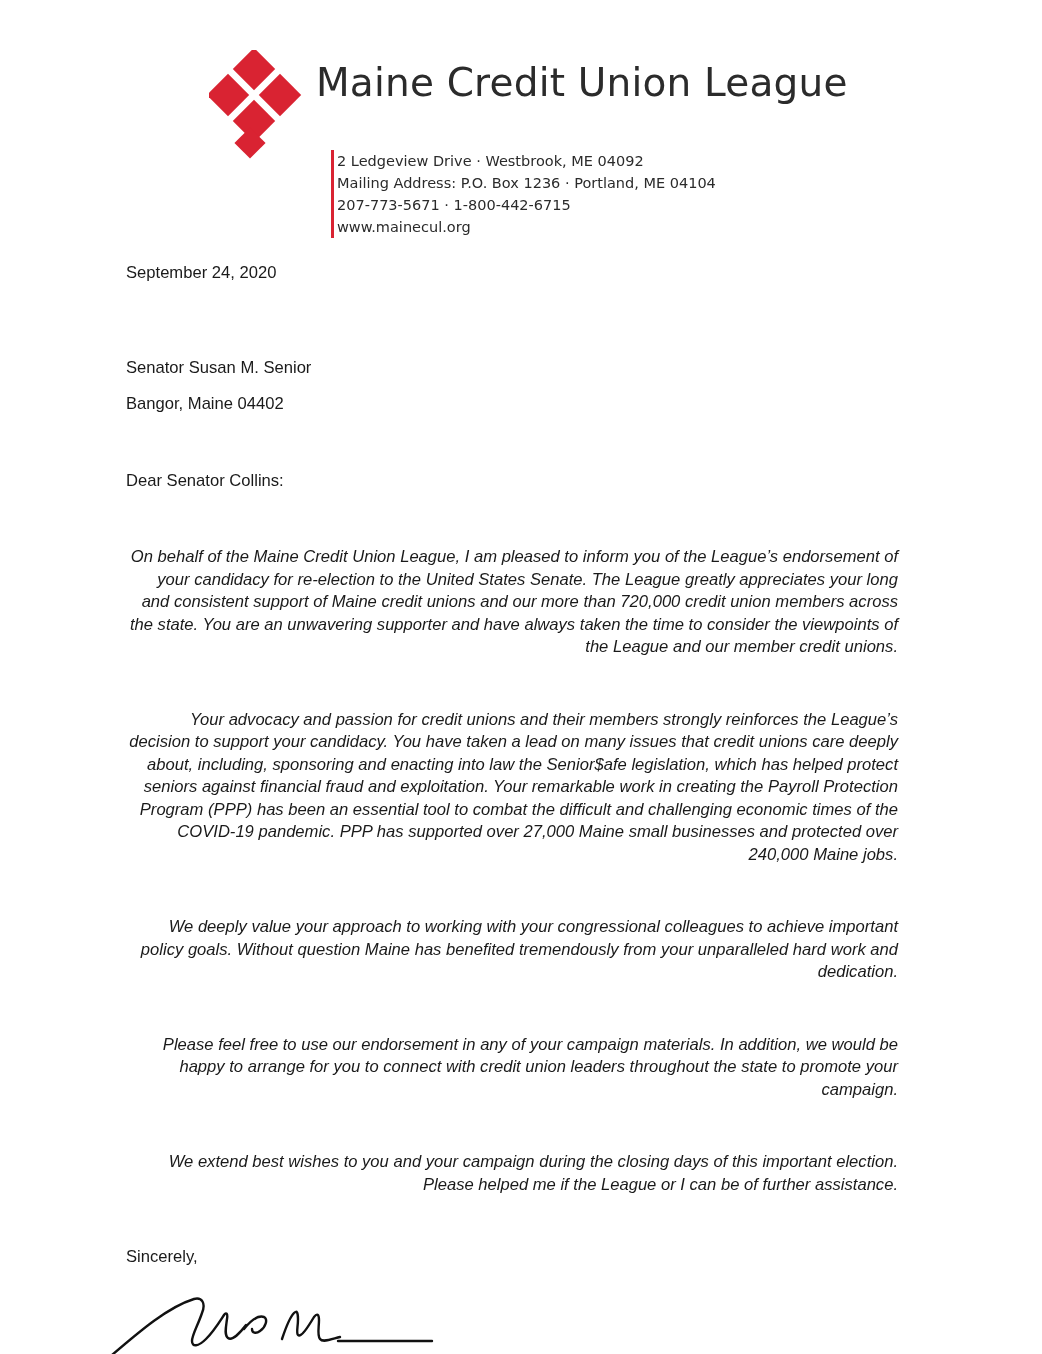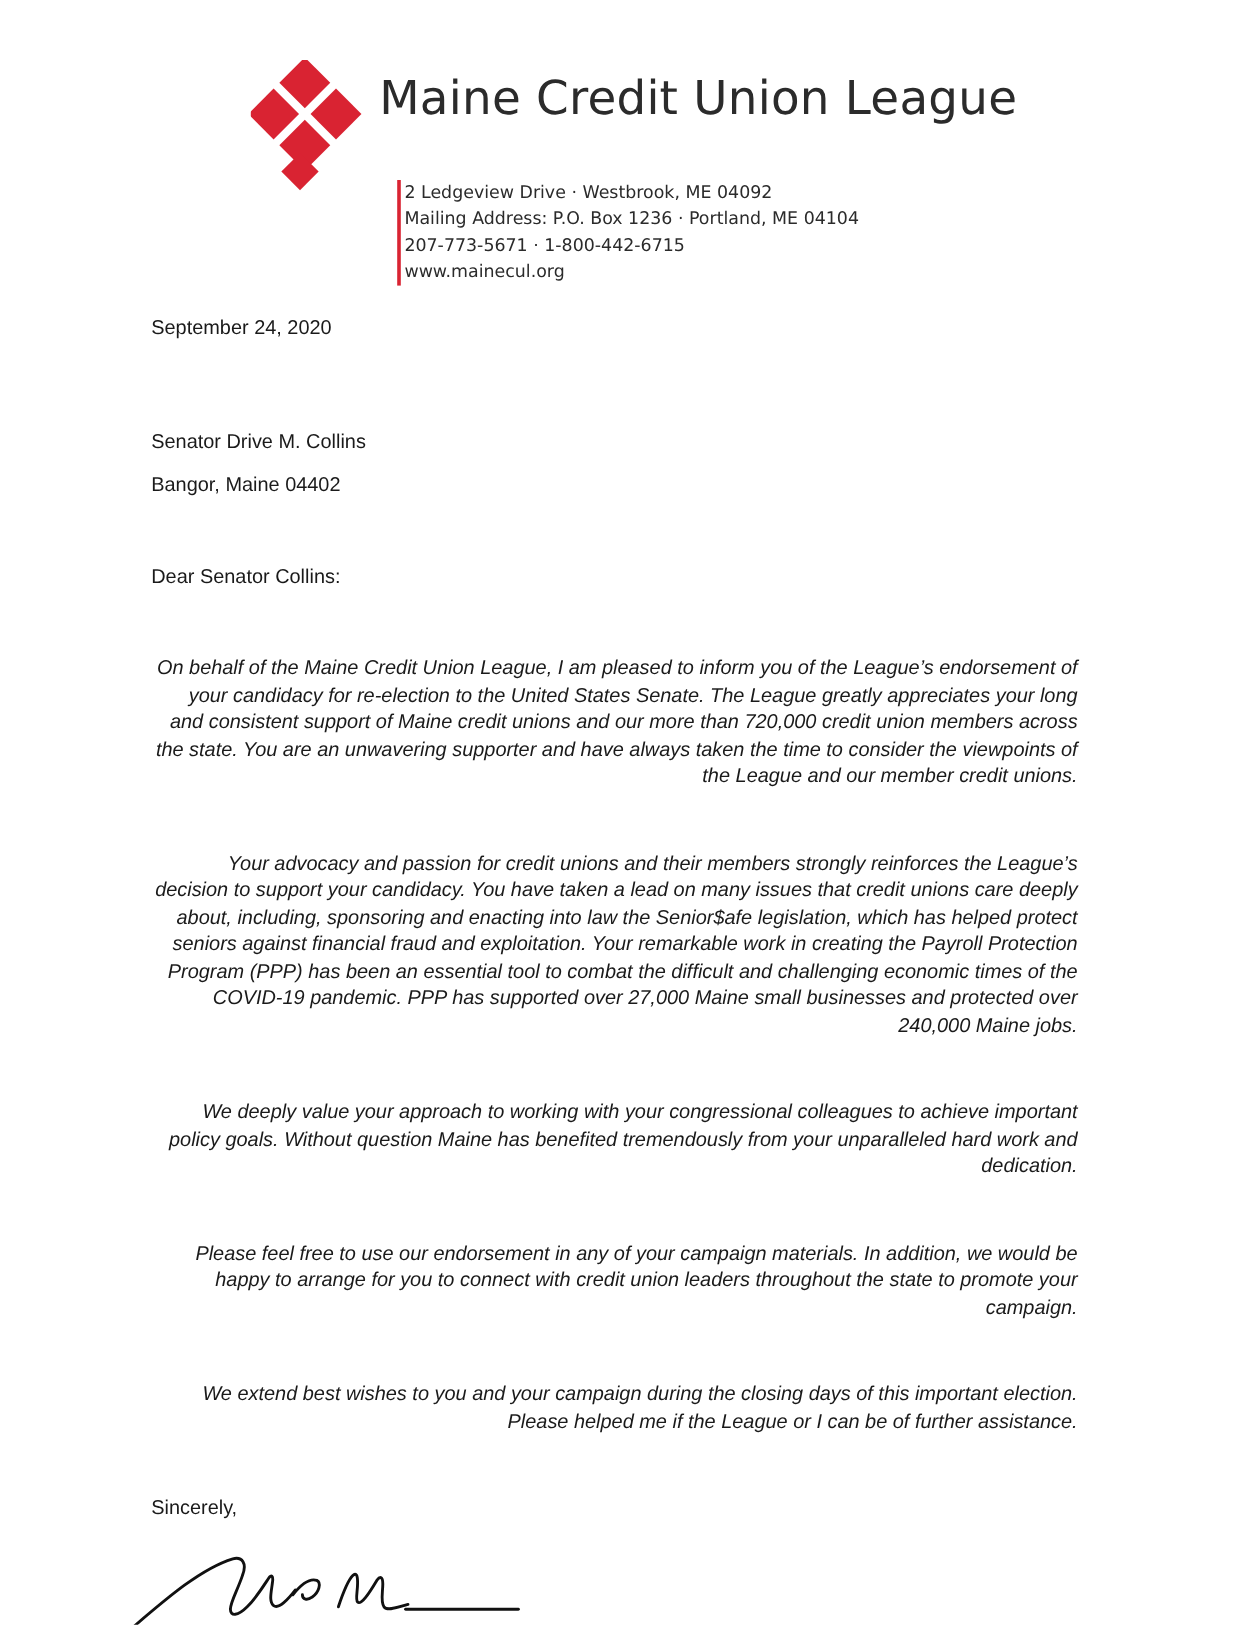--- a/index.html
+++ b/index.html
@@ -121,21 +121,21 @@
   </div>
 </div>
 
 <div class="letter">
 
   <p class="blk">September 24, 2020</p>
 
   <div class="gap-lg"></div>
 
   <div>
-    <p class="addr-line">Senator Drive M. Collins</p>
+    <p class="addr-line">Senator Susan M. Senior</p>
     <p class="addr-line">Bangor, Maine 04402</p>
   </div>
 
   <div class="gap-md"></div>
 
   <p>Dear Senator Collins:</p>
 
   <div class="gap-md"></div>
 
   <p class="para">On behalf of the Maine Credit Union League, I am pleased to inform you of the League’s endorsement of your candidacy for re-election to the United States Senate. The League greatly appreciates your long and consistent support of Maine credit unions and our more than 720,000 credit union members across the state. You are an unwavering supporter and have always taken the time to consider the viewpoints of the League and our member credit unions.</p>

